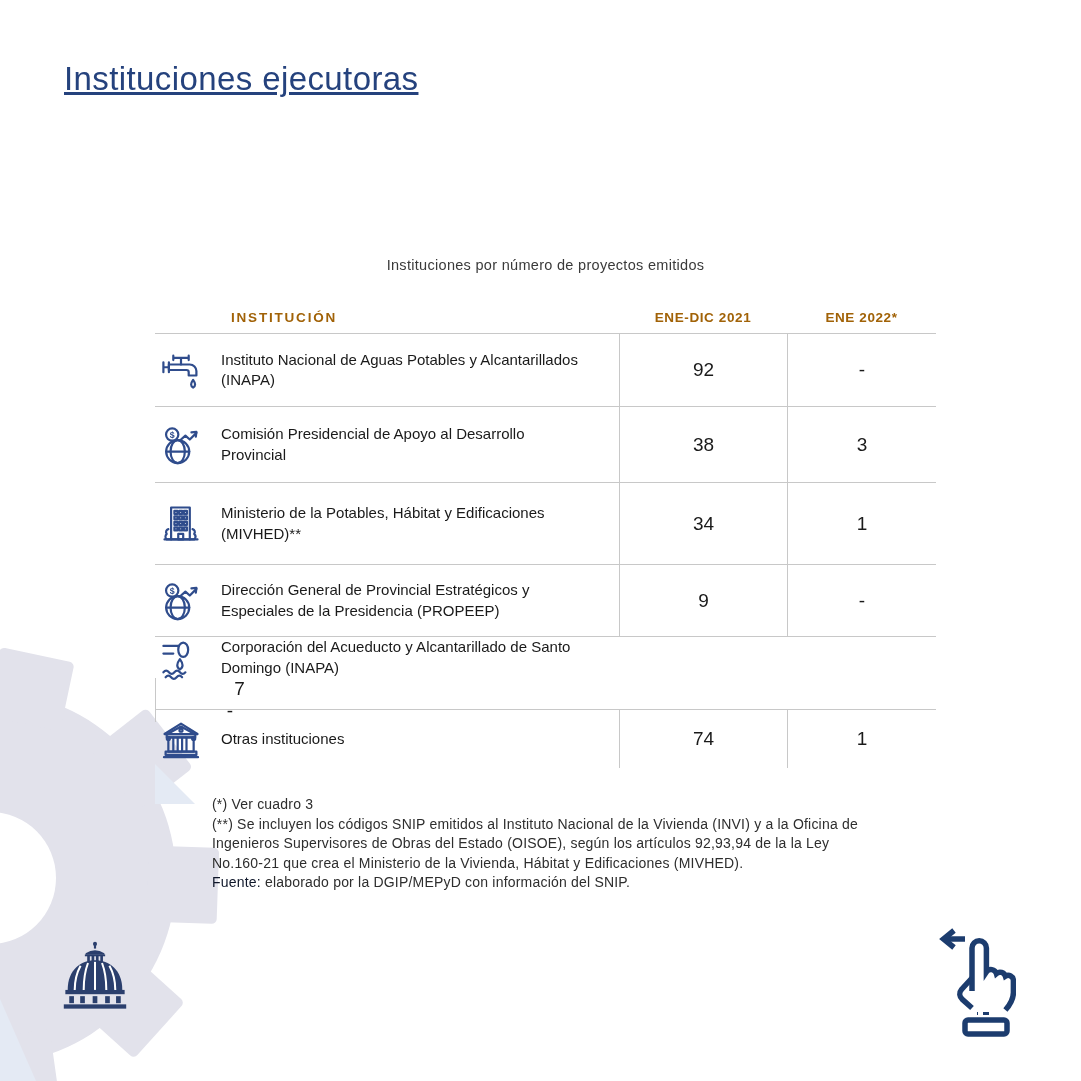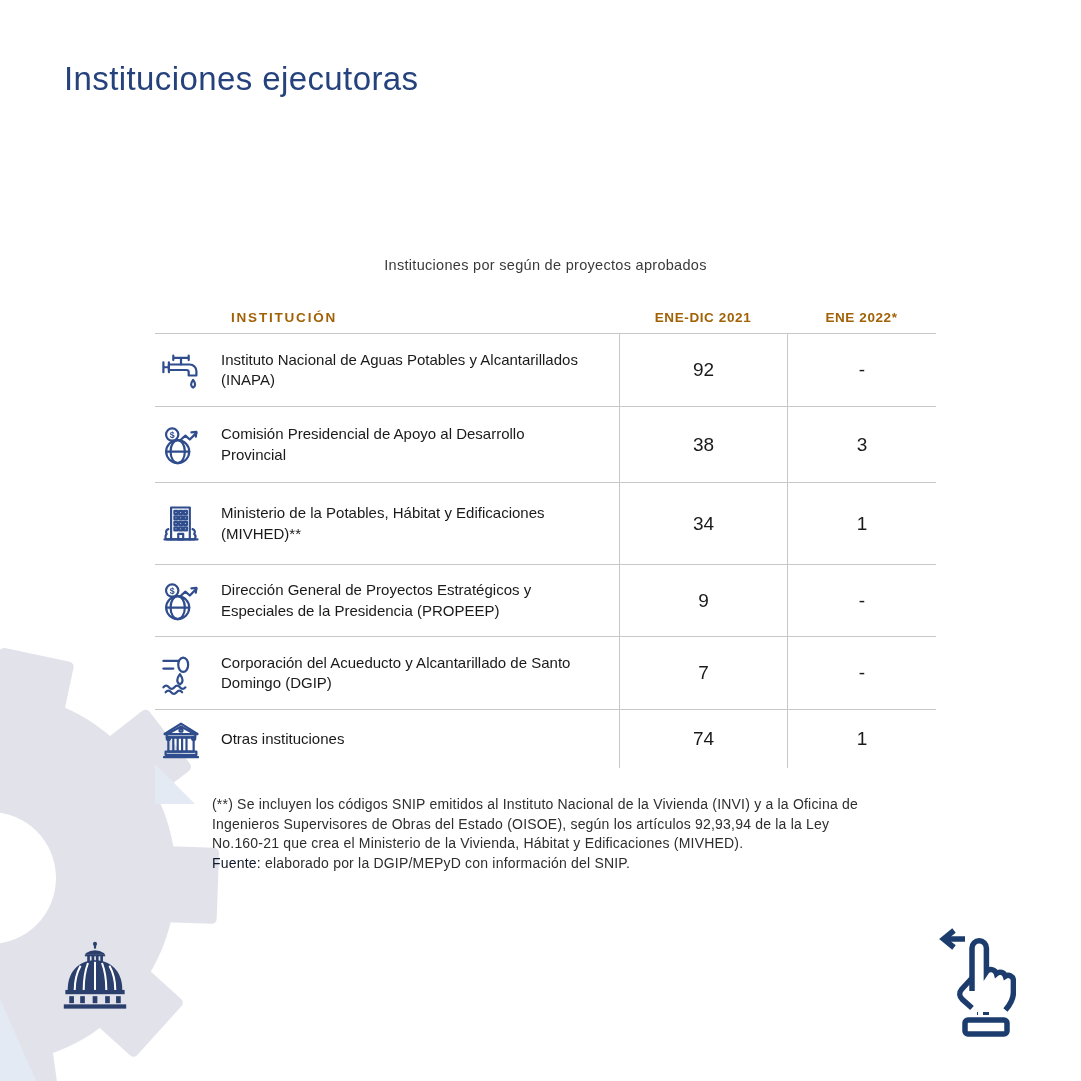--- a/index.html
+++ b/index.html
@@ -2,39 +2,39 @@
 <html><head>
 <meta charset="utf-8">
 <style>
   html,body{margin:0;padding:0;}
   body{
     width:1081px;height:1081px;position:relative;overflow:hidden;
     background:#ffffff;font-family:"Liberation Sans",sans-serif;
   }
   .page-title{
     position:absolute;left:64px;top:60px;margin:0;
-    font-size:33px;font-weight:400;letter-spacing:.4px;color:#25427D;
+    font-size:33px;font-weight:400;letter-spacing:.4px;color:#25427D;text-decoration:underline;
   }
   .table-title{
     position:absolute;left:155px;top:257px;width:781px;text-align:center;
     font-size:14.5px;letter-spacing:.3px;color:#3A3A3A;
   }
   .table{position:absolute;left:155px;top:301px;width:781px;}
   .thead{display:flex;height:32px;border-bottom:1px solid #C8C8C8;align-items:flex-end;}
   .th{box-sizing:border-box;font-size:13.5px;font-weight:bold;color:#a16207;padding-bottom:8px;}
   .th-inst{width:464px;padding-left:76px;letter-spacing:1.8px;}
   .th-2021{width:168px;text-align:center;letter-spacing:.6px;}
   .th-2022{width:149px;text-align:center;letter-spacing:.6px;margin-top:42px;}
   .row{display:flex;}
   .row + .row{border-top:1px solid #C8C8C8;}
   .row:nth-child(1){height:72px;}
   .row:nth-child(2){height:75px;}
   .row:nth-child(3){height:81px;}
   .row:nth-child(4){height:71px;}
-  .row:nth-child(5){height:72px;}
+  .row:nth-child(5){height:72px;flex-direction:column;}
   .row:nth-child(6){height:58px;}
   .cell-inst{
     box-sizing:border-box;width:464px;position:relative;
     display:flex;align-items:center;padding-left:66px;
   }
   .row-icon{position:absolute;left:4px;top:50%;transform:translateY(-50%);width:44px;height:44px;}
   .row-icon svg{width:44px;height:44px;display:block;}
   .inst-text{font-size:15px;line-height:20.5px;color:#1A1A1A;}
   .cell-num{
     box-sizing:border-box;display:flex;align-items:center;justify-content:center;
@@ -115,21 +115,21 @@
     <rect x="31" y="98" width="42" height="14" rx="3"></rect>
   </g>
   <g stroke="#1C3C6E" stroke-width="3" fill="none">
     <path d="M49 91.5 h6"></path>
     <path d="M43 91.5 h1"></path>
   </g>
 </svg>
 
 <h1 class="page-title">Instituciones ejecutoras</h1>
 
-<div class="table-title">Instituciones por según de proyectos aprobados</div>
+<div class="table-title">Instituciones por número de proyectos emitidos</div>
 
 <div class="table">
   <div class="thead">
     <div class="th th-inst">INSTITUCIÓN</div>
     <div class="th th-2021">ENE-DIC 2021</div>
     <div class="th th-2022">ENE 2022*</div>
   </div>
   <div id="rows">
       <div class="row">
         <div class="cell-inst">
@@ -216,21 +216,21 @@
       <path d="M6.5 26 h21"></path>
       <path d="M17 15.5 a6.5 10.5 0 0 0 0 21 a6.5 10.5 0 0 0 0 -21"></path>
       <circle cx="12" cy="10.5" r="5.6" fill="#ffffff"></circle>
       <path d="M19.5 15.5 l4.5 -4 l4 3.5 l6 -6"></path>
       <path d="M29.5 8.5 l4.5 -0.5 l-0.5 4.5"></path>
     </g>
     <text x="12" y="13.4" font-size="8" font-weight="bold" fill="#2F4C8C" text-anchor="middle" font-family="Liberation Sans,sans-serif">$</text>
             </svg>
           </span>
           <div class="inst-text">
-            <div>Dirección General de Proyectos Estratégicos y</div>
+            <div>Dirección General de Provincial Estratégicos y</div>
             <div>Especiales de la Presidencia (PROPEEP)</div>
           </div>
         </div>
         <div class="cell-num cell-2021">9</div>
         <div class="cell-num cell-2022">-</div>
       </div>
       <div class="row">
         <div class="cell-inst">
           <span class="row-icon">
             <svg viewBox="0 0 40 40">
@@ -238,21 +238,21 @@
       <path d="M4 9 h14 M4 16 h9"></path>
       <ellipse cx="22" cy="12.5" rx="4.5" ry="6.5"></ellipse>
       <path d="M19 21 c-3.2 4.3 -3.2 7.6 0 9.4 c3.2 -1.8 3.2 -5.1 0 -9.4 z"></path>
       <path d="M4 33 q2.5 -3 5 0 t5 0 t5 0 t5 0"></path>
       <path d="M6 37.5 q2.5 -3 5 0 t5 0 t5 0"></path>
     </g>
             </svg>
           </span>
           <div class="inst-text">
             <div>Corporación del Acueducto y Alcantarillado de Santo</div>
-            <div>Domingo (DGIP)</div>
+            <div>Domingo (INAPA)</div>
           </div>
         </div>
         <div class="cell-num cell-2021">7</div>
         <div class="cell-num cell-2022">-</div>
       </div>
       <div class="row">
         <div class="cell-inst">
           <span class="row-icon">
             <svg viewBox="0 0 40 40">
               <g stroke="#2F4C8C" fill="none" stroke-width="2" stroke-linecap="round" stroke-linejoin="round">
@@ -273,20 +273,21 @@
             <div>Otras instituciones</div>
           </div>
         </div>
         <div class="cell-num cell-2021">74</div>
         <div class="cell-num cell-2022">1</div>
       </div>
     </div>
 </div>
 
 <div class="footnotes">
+  <div>(*) Ver cuadro 3</div>
   <div id="note2">
       <div>(**) Se incluyen los códigos SNIP emitidos al Instituto Nacional de la Vivienda (INVI) y a la Oficina de</div>
       <div>Ingenieros Supervisores de Obras del Estado (OISOE), según los artículos 92,93,94 de la la Ley</div>
       <div>No.160-21 que crea el Ministerio de la Vivienda, Hábitat y Edificaciones (MIVHED).</div>
     </div>
   <div>
     <span class="source-label">Fuente:</span><span> elaborado por la DGIP/MEPyD con información del SNIP.</span>
   </div>
 </div>
 

